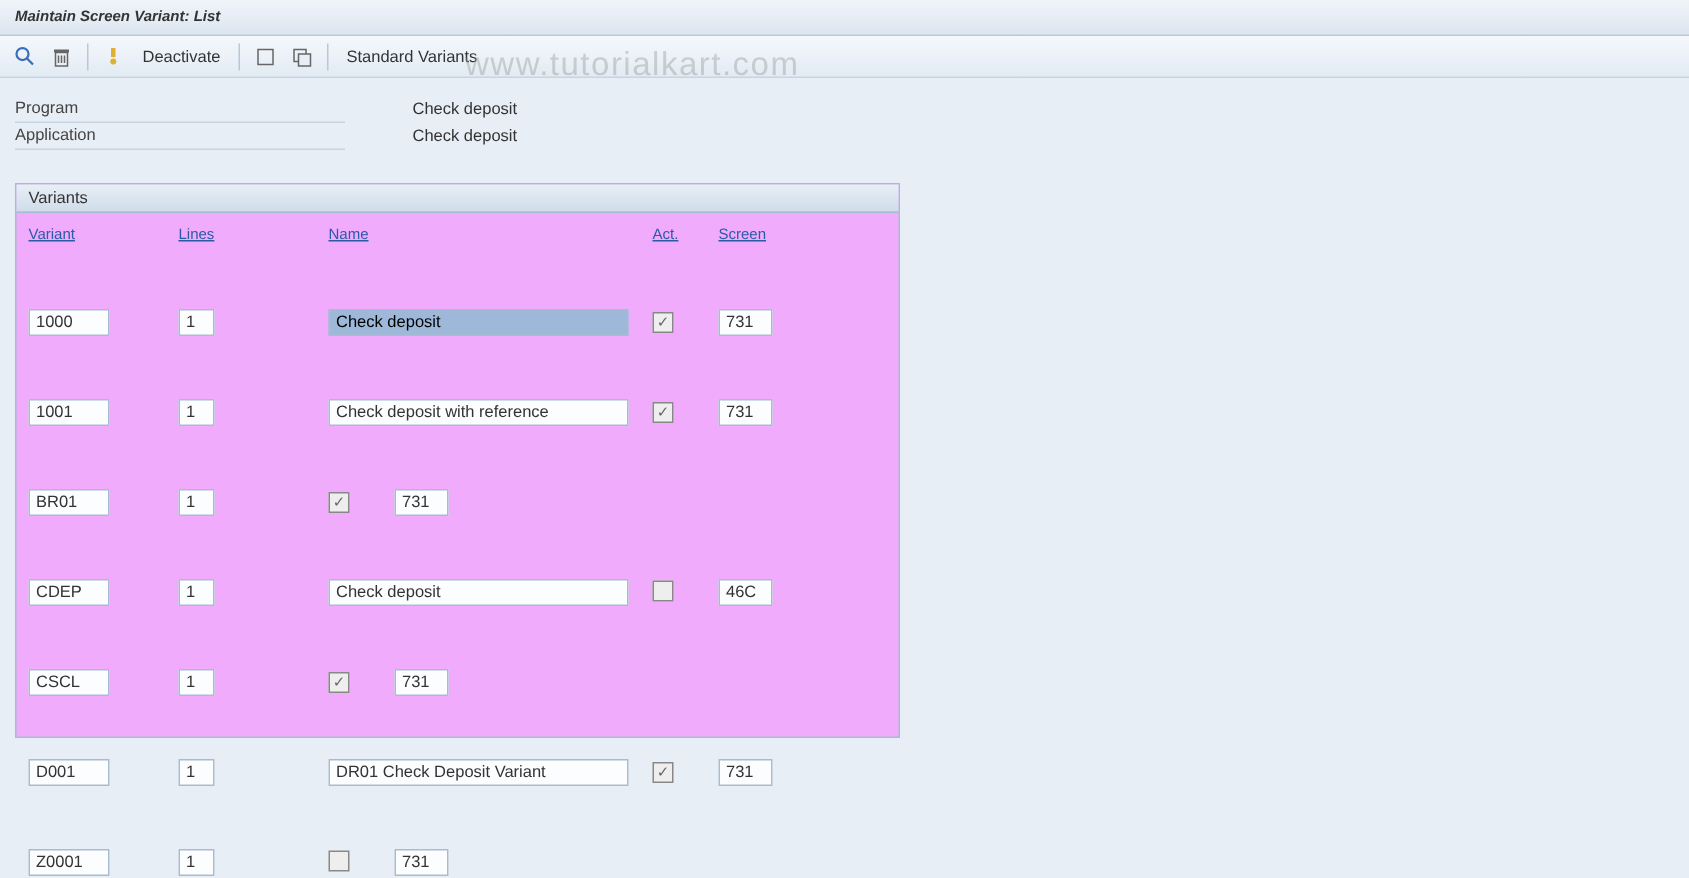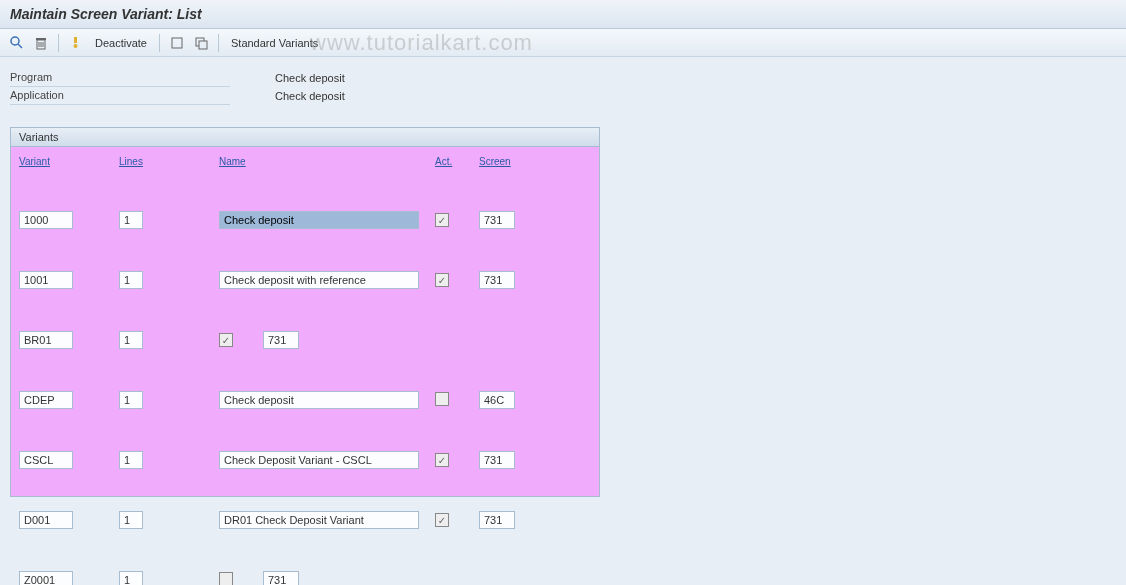--- a/index.html
+++ b/index.html
@@ -9,21 +9,21 @@
       background: #e8eef5;
       width: 1126px;
       height: 585px;
       overflow: hidden;
       position: relative;
     }
     .title-bar {
       background: linear-gradient(to bottom, #f0f4f9, #dce6f0);
       border-bottom: 1px solid #b8c8d8;
       padding: 6px 10px;
-      font-size: 14px;
+      font-size: 10px;
       font-weight: bold;
       font-style: italic;
       color: #333;
     }
     .toolbar {
       background: linear-gradient(to bottom, #f5f8fc, #e2ebf3);
       border-bottom: 1px solid #c5d4e2;
       padding: 4px 8px;
       display: flex;
       align-items: center;
@@ -250,21 +250,20 @@
         <div class="var-row">
           <div class="col-variant"><input type="text" class="cell-input w-variant" readonly="" value="CDEP" style=""></div>
           <div class="col-lines"><input type="text" class="cell-input w-lines" readonly="" value="1" style=""></div>
           <div class="col-name"><input type="text" class="cell-input w-name" readonly="" value="Check deposit" style=""></div>
           <div class="col-act"><span class="checkbox"></span></div>
           <div class="col-release"><input type="text" class="cell-input w-release" readonly="" value="46C" style=""></div>
         </div>
         <div class="var-row">
           <div class="col-variant"><input type="text" class="cell-input w-variant" readonly="" value="CSCL" style=""></div>
           <div class="col-lines"><input type="text" class="cell-input w-lines" readonly="" value="1" style=""></div>
-          <div class="col-name"><input type="text" class="cell-input w-name" readonly="" value="Check Deposit Variant - CSCL" style=""></div>
           <div class="col-act"><span class="checkbox checked"></span></div>
           <div class="col-release"><input type="text" class="cell-input w-release" readonly="" value="731" style=""></div>
         </div>
         <div class="var-row">
           <div class="col-variant"><input type="text" class="cell-input w-variant" readonly="" value="D001" style=""></div>
           <div class="col-lines"><input type="text" class="cell-input w-lines" readonly="" value="1" style=""></div>
           <div class="col-name"><input type="text" class="cell-input w-name" readonly="" value="DR01 Check Deposit Variant" style=""></div>
           <div class="col-act"><span class="checkbox checked"></span></div>
           <div class="col-release"><input type="text" class="cell-input w-release" readonly="" value="731" style=""></div>
         </div>

